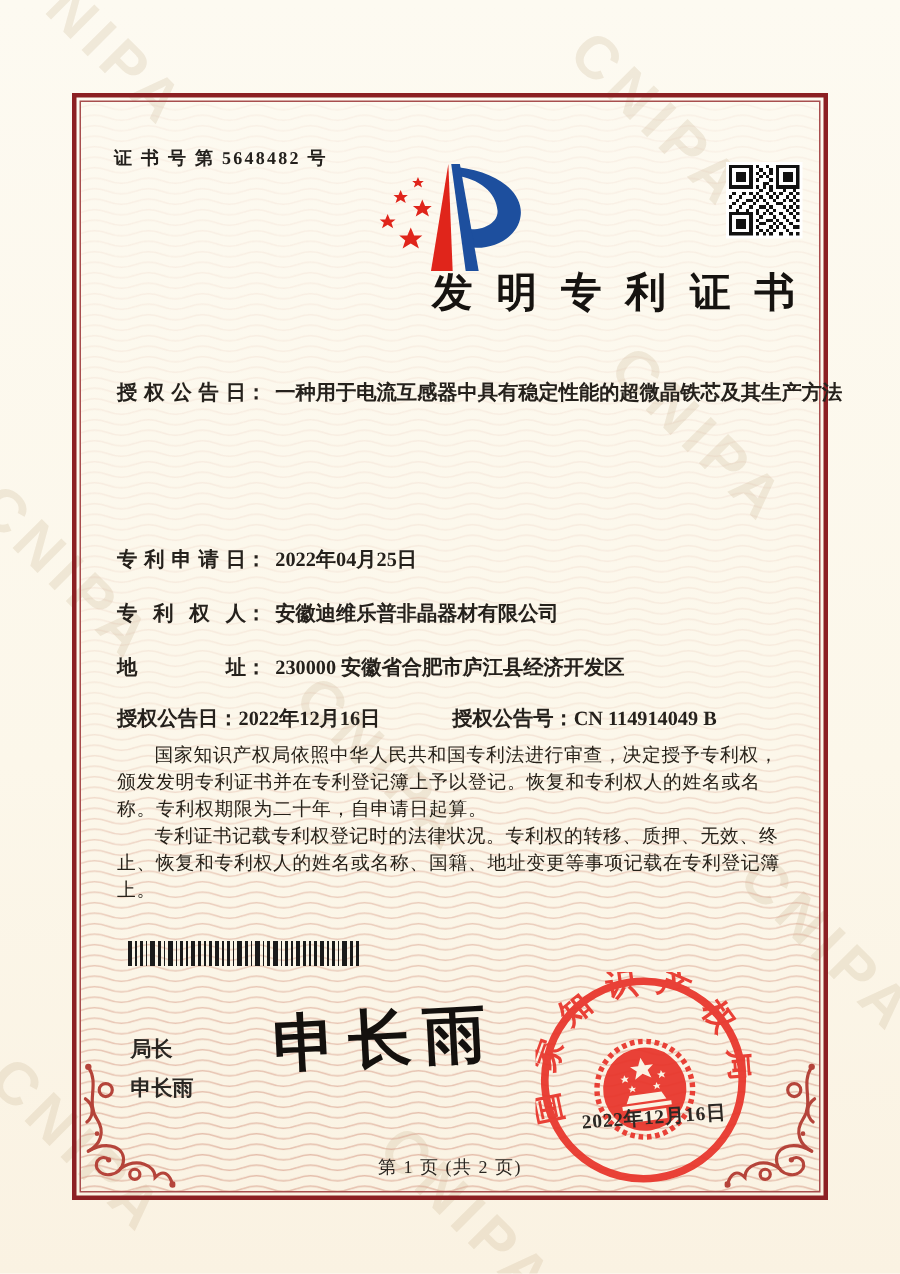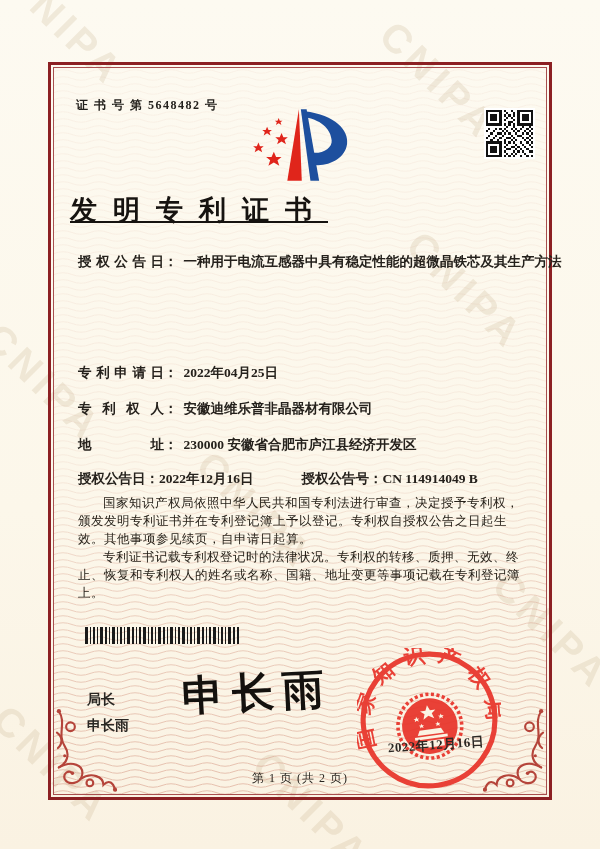--- a/index.html
+++ b/index.html
@@ -11,23 +11,23 @@
       color:rgba(190,163,126,.20);letter-spacing:5px;transform:rotate(45deg);
       z-index:1;white-space:nowrap;user-select:none;}
   .frame{position:absolute;left:48px;top:62px;width:498px;height:732px;
          border:3px solid #8c2023;z-index:2;}
   .frame-inner{position:absolute;inset:2px;border:1px solid #a84e4e;}
   .guilloche{position:absolute;inset:0;width:100%;height:100%;z-index:0;}
   .cert-no{position:absolute;left:22px;top:29px;font-size:12px;font-weight:700;
            letter-spacing:1.5px;color:#23201c;z-index:3;}
   .qr{position:absolute;left:430px;top:40px;width:47px;height:47px;z-index:3;background:#fff;padding:2px;}
   .logo{position:absolute;left:189px;top:38px;width:106px;height:78px;z-index:3;}
-  .title{position:absolute;left:0;top:124px;width:100%;text-align:left;
+  .title{position:absolute;left:0;top:109px;width:100%;text-align:right;
          font-size:27px;font-weight:700;letter-spacing:16px;text-indent:16px;
-         color:#161310;z-index:3;text-decoration:underline;}
+         color:#161310;z-index:3;}
   .field{position:absolute;left:24px;font-size:13.5px;font-weight:600;
          white-space:nowrap;z-index:3;color:#25211c;}
   .flabel{display:inline-block;width:86px;text-align:justify;text-align-last:justify;
           vertical-align:bottom;}
   .fvalue{margin-left:6px;}
   .grant{position:absolute;left:24px;top:402px;font-size:13.5px;font-weight:600;
          white-space:nowrap;z-index:3;color:#25211c;}
   .grant .g2{margin-left:48px;}
   .body-text{position:absolute;left:24px;top:426px;width:446px;z-index:3;
              font-size:12.5px;line-height:18px;color:#262119;font-weight:500;}
@@ -137,21 +137,21 @@
       </div>
       <div class="field" style="top:368px">
         <span class="flabel">地址</span><span>：</span><span class="fvalue">230000 安徽省合肥市庐江县经济开发区</span>
       </div>
 
       <div class="grant">
         <span>授权公告日</span><span>：</span><span>2022年12月16日</span><span class="g2">授权公告号</span><span>：</span><span>CN 114914049 B</span>
       </div>
 
       <div class="body-text">
-        <p>国家知识产权局依照中华人民共和国专利法进行审查，决定授予专利权，颁发发明专利证书并在专利登记簿上予以登记。专利权自授权公告之日起生效。其他事项参见续页，自申请日起算。</p>
+        <p>国家知识产权局依照中华人民共和国专利法进行审查，决定授予专利权，颁发发明专利证书并在专利登记簿上予以登记。恢复和专利权人的姓名或名称。专利权期限为二十年，自申请日起算。</p>
         <p>专利证书记载专利权登记时的法律状况。专利权的转移、质押、无效、终止、恢复和专利权人的姓名或名称、国籍、地址变更等事项记载在专利登记簿上。</p>
       </div>
 
       <svg class="barcode" width="155" height="17" viewBox="0 0 155 17" shape-rendering="crispEdges">
         <path fill="#1a1a1a" d="M0 0h3v17h-3z M5 0h1v17h-1z M8 0h2v17h-2z M12 0h1v17h-1z M15 0h3v17h-3z M20 0h2v17h-2z M24 0h1v17h-1z M27 0h3v17h-3z M32 0h1v17h-1z M35 0h2v17h-2z M39 0h1v17h-1z M42 0h3v17h-3z M47 0h2v17h-2z M51 0h1v17h-1z M54 0h2v17h-2z M58 0h3v17h-3z M63 0h1v17h-1z M66 0h2v17h-2z M70 0h1v17h-1z M73 0h3v17h-3z M78 0h2v17h-2z M82 0h1v17h-1z M85 0h3v17h-3z M90 0h1v17h-1z M93 0h2v17h-2z M97 0h3v17h-3z M102 0h1v17h-1z M105 0h2v17h-2z M109 0h1v17h-1z M112 0h3v17h-3z M117 0h2v17h-2z M121 0h1v17h-1z M124 0h2v17h-2z M128 0h3v17h-3z M133 0h1v17h-1z M136 0h2v17h-2z M140 0h1v17h-1z M143 0h3v17h-3z M148 0h2v17h-2z M152 0h2v17h-2z"></path>
       </svg>
 
       <div class="officer">
         <div>局长</div>
         <div>申长雨</div>

